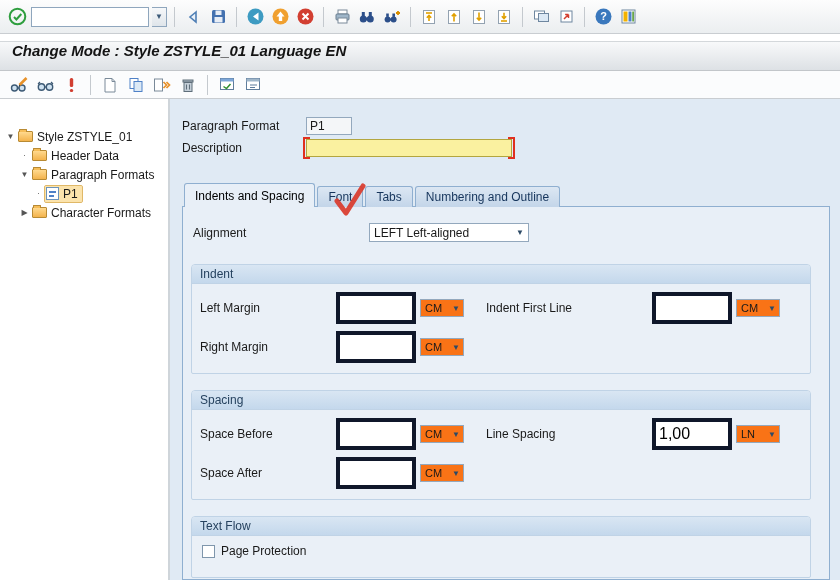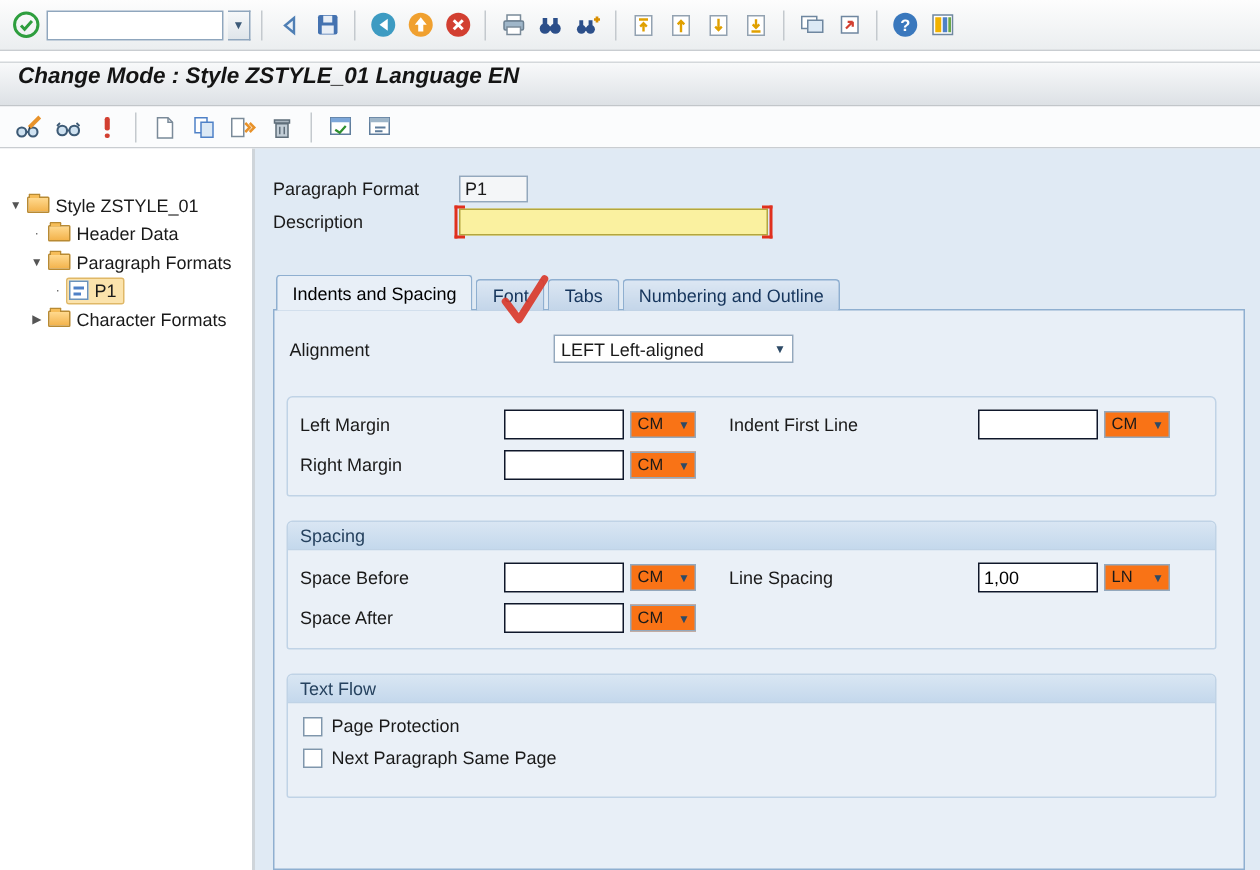--- a/index.html
+++ b/index.html
@@ -58,21 +58,21 @@
 
   .tab-panel { flex:1; border:1px solid #8fafd0; background:#e8eff7; margin-top:-1px; padding:16px 10px 0 8px; min-height:0; }
 
   .align-row { display:grid; grid-template-columns:136px 160px; align-items:center; margin:0 0 22px 2px;gap:40px; }
   .dropdown { height:19px; border:1px solid #93a8bd; background:#fff; display:flex; align-items:center; justify-content:space-between; padding:0 4px; cursor:pointer; }
   .dd-arrow { font-size:8px; color:#2d4a66; }
 
   .group { border:1px solid #c0d3e6; border-radius:4px 4px 2px 2px; margin:0 8px 16px 0; background:rgba(255,255,255,0.10); }
   .group-header { height:19px; background:linear-gradient(#d9e6f3,#c4d8ec); border-bottom:1px solid #c0d3e6; border-radius:3px 3px 0 0; padding:2px 8px; color:#26425f; }
   .group-body { padding:8px 8px 10px 8px; display:grid; grid-template-columns:132px 80px 44px 14px 162px 80px 44px; column-gap:4px; row-gap:7px; align-items:center; }
-  .fld { height:20px; width:100%; border:1px solid #0f172a; background:#fff; padding:0 3px; font-family:"Liberation Sans",sans-serif; font-size:12px; }
+  .fld { height:32px; width:100%; border:4px solid #0f172a; background:#fff; padding:0 3px; font-family:"Liberation Sans",sans-serif; font-size:16px; }
   .unit { height:18px; width:44px; border:1px solid #93a8bd; background:#f97316; display:flex; align-items:center; justify-content:space-between; padding:0 3px 0 4px; font-size:11px; cursor:pointer; }
   .cb-body { padding:8px 8px 12px 8px; }
   .cb-row { display:flex; align-items:center; gap:6px; margin:0 0 7px 2px; cursor:pointer; }
   .checkbox { width:13px; height:13px; border:1px solid #7f96ac; background:#fff; flex:0 0 13px; }
 </style>
 </head>
 <body>
 
 <div class="window">
 
@@ -342,20 +342,21 @@
 
         <div class="align-row">
           <label>Alignment</label>
           <div class="dropdown">
             <span>LEFT Left-aligned</span>
             <span class="dd-arrow">▼</span>
           </div>
         </div>
 
         <div class="group">
+          <div class="group-header">Indent</div>
           <div class="group-body">
             <label>Left Margin</label>
             <input class="fld" value="" style="">
             <div class="unit">
                 <span>CM</span>
                 <span class="dd-arrow">▼</span>
               </div>
             <span></span>
             <label>Indent First Line</label>
             <input class="fld" value="" style="">
@@ -407,23 +408,19 @@
           </div>
         </div>
 
         <div class="group">
           <div class="group-header">Text Flow</div>
           <div class="cb-body">
             <div class="cb-row">
               <span class="checkbox"></span>
               <span>Page Protection</span>
             </div>
-            <div class="cb-row">
-              <span class="checkbox"></span>
-              <span>Next Paragraph Same Page</span>
-            </div>
           </div>
         </div>
 
       </div>
     </div>
   </div>
 </div>
 
 </body></html>

